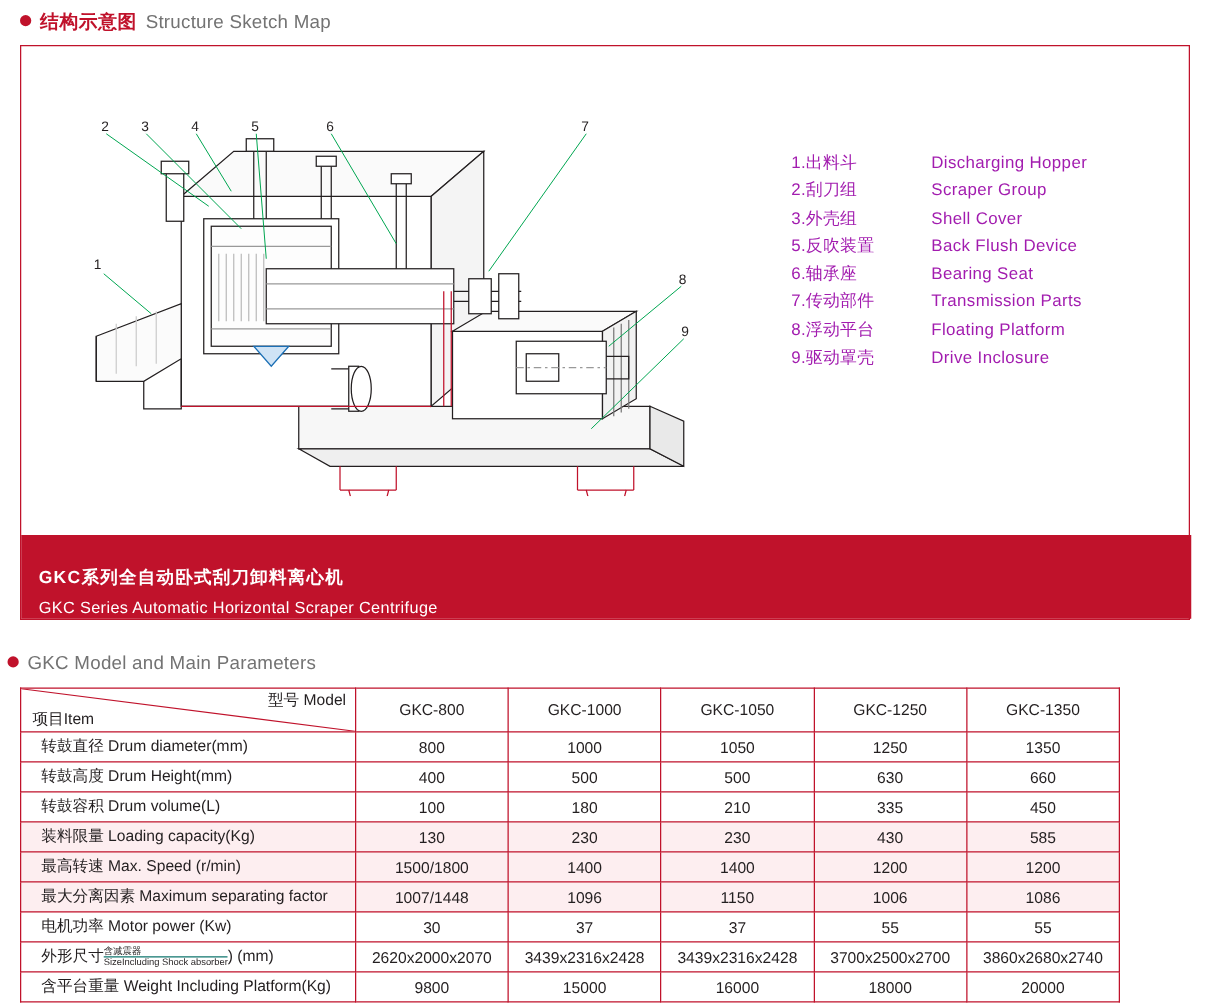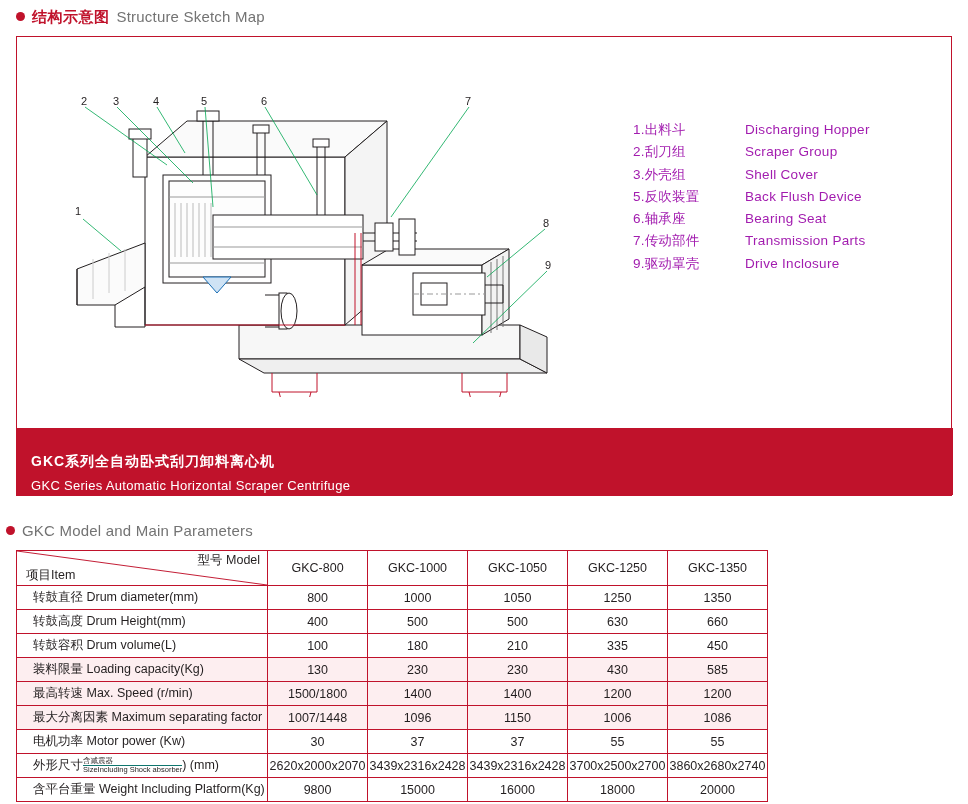--- a/index.html
+++ b/index.html
@@ -110,21 +110,21 @@
   }
   .legend-en {
     letter-spacing: 0.3px;
   }
 
   
   #param-table {
     position: absolute;
     left: 16px;
     top: 550px;
-    width: 752px;
+    width: 880px;
     border-collapse: collapse;
     font-size: 12.5px;
   }
   #param-table td, #param-table th {
     border: 1px solid #c0122b;
     padding: 0;
     height: 23px;
     text-align: center;
     font-weight: normal;
     color: #231f20;
@@ -315,20 +315,24 @@
       <span class="legend-cn"><span>5.</span><span>反吹装置</span></span>
       <span class="legend-en">Back Flush Device</span>
     </div>
     <div class="legend-row">
       <span class="legend-cn"><span>6.</span><span>轴承座</span></span>
       <span class="legend-en">Bearing Seat</span>
     </div>
     <div class="legend-row">
       <span class="legend-cn"><span>7.</span><span>传动部件</span></span>
       <span class="legend-en">Transmission Parts</span>
+    </div>
+    <div class="legend-row">
+      <span class="legend-cn"><span>8.</span><span>浮动平台</span></span>
+      <span class="legend-en">Floating Platform</span>
     </div>
     <div class="legend-row">
       <span class="legend-cn"><span>9.</span><span>驱动罩壳</span></span>
       <span class="legend-en">Drive Inclosure</span>
     </div>
   </div>
 
   <div id="caption-band">
     <div class="cap-cn">GKC系列全自动卧式刮刀卸料离心机</div>
     <div class="cap-en">GKC Series Automatic Horizontal Scraper Centrifuge</div>

